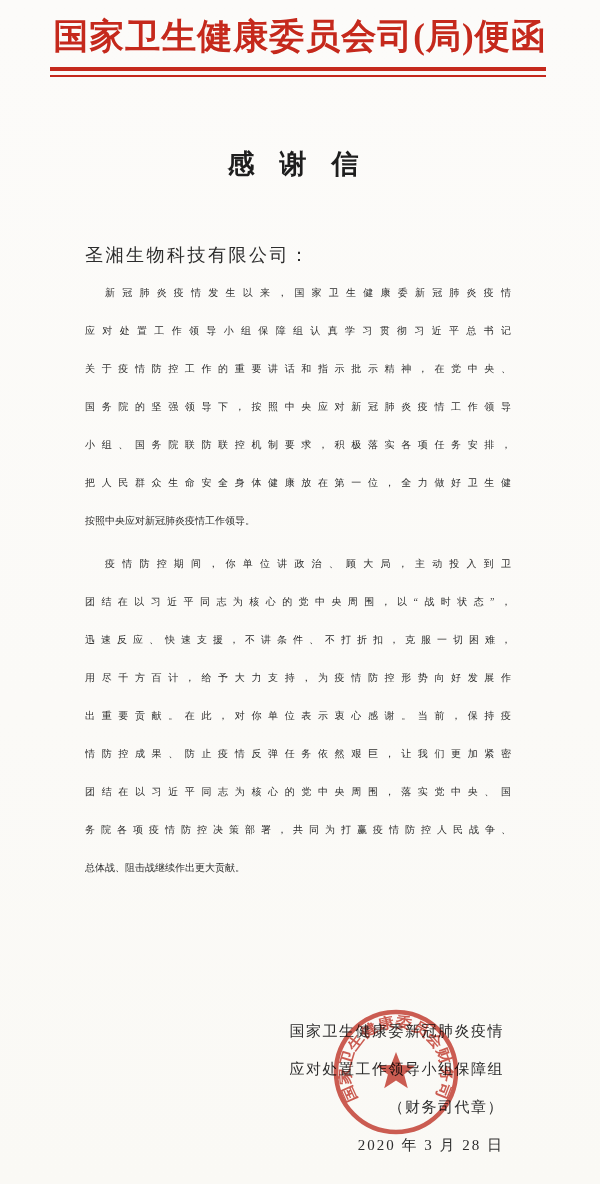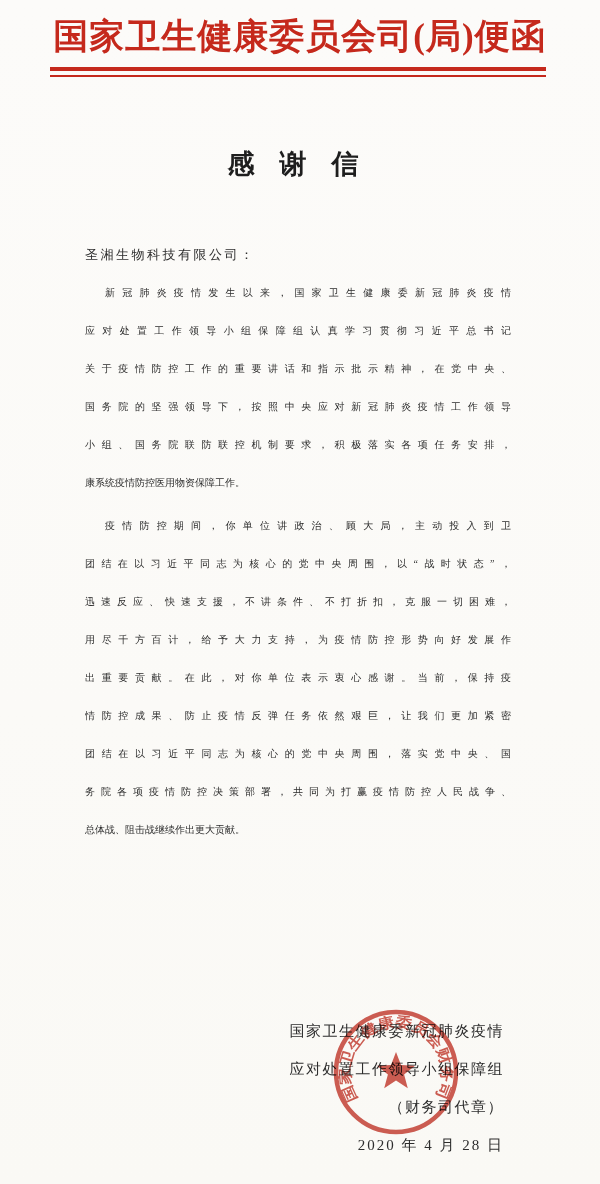--- a/index.html
+++ b/index.html
@@ -35,21 +35,21 @@
     font-size:27px;font-weight:bold;color:#1e1e1e;
     letter-spacing:25px;padding-left:11px;
     white-space:nowrap;
   }
   
   .letter-body{
     position:absolute;left:85px;top:236px;width:426px;
     color:#2d2d2d;
   }
   .salutation{
-    font-size:13px;letter-spacing:2.5px;line-height:38px;
+    font-size:18px;letter-spacing:2.5px;line-height:38px;
     white-space:nowrap;
   }
   .para{font-size:10px;}
   .para .line{
     line-height:38px;height:38px;
     text-align:justify;text-align-last:justify;
     overflow:hidden;white-space:nowrap;
   }
   .para .line:first-child{text-indent:2em;}
   .para .line.last{text-align-last:left;}
@@ -86,41 +86,42 @@
 
   <div class="letter-body">
     <div class="salutation">圣湘生物科技有限公司：</div>
 
     <div class="para para1">
         <div class="line">新冠肺炎疫情发生以来，国家卫生健康委新冠肺炎疫情</div>
         <div class="line">应对处置工作领导小组保障组认真学习贯彻习近平总书记</div>
         <div class="line">关于疫情防控工作的重要讲话和指示批示精神，在党中央、</div>
         <div class="line">国务院的坚强领导下，按照中央应对新冠肺炎疫情工作领导</div>
         <div class="line">小组、国务院联防联控机制要求，积极落实各项任务安排，</div>
-        <div class="line last">康系统疫情防控医用物资保障工作。</div>
+        <div class="line">把人民群众生命安全身体健康放在第一位，全力做好卫生健</div>
+        <div class="line last">按照中央应对新冠肺炎疫情工作领导。</div>
       </div>
 
     <div class="para para2">
         <div class="line">疫情防控期间，你单位讲政治、顾大局，主动投入到卫</div>
         <div class="line">团结在以习近平同志为核心的党中央周围，以“战时状态”，</div>
         <div class="line">迅速反应、快速支援，不讲条件、不打折扣，克服一切困难，</div>
         <div class="line">用尽千方百计，给予大力支持，为疫情防控形势向好发展作</div>
         <div class="line">出重要贡献。在此，对你单位表示衷心感谢。当前，保持疫</div>
         <div class="line">情防控成果、防止疫情反弹任务依然艰巨，让我们更加紧密</div>
         <div class="line">团结在以习近平同志为核心的党中央周围，落实党中央、国</div>
         <div class="line">务院各项疫情防控决策部署，共同为打赢疫情防控人民战争、</div>
         <div class="line last">总体战、阻击战继续作出更大贡献。</div>
       </div>
   </div>
 
   <div class="signature">
     <div class="sig-line">国家卫生健康委新冠肺炎疫情</div>
     <div class="sig-line">应对处置工作领导小组保障组</div>
     <div class="sig-line">（财务司代章）</div>
-    <div class="sig-line date">2020 年 4 月 28 日</div>
+    <div class="sig-line date">2020 年 3 月 28 日</div>
   </div>
 
   <svg class="stamp" viewBox="-65 -65 130 130" xmlns="http://www.w3.org/2000/svg">
     <circle cx="0" cy="0" r="60" fill="none" stroke="#c43a2e" stroke-width="4.5"></circle>
     <polygon fill="#c43a2e" points="0,-20 5,-6.9 19,-6.2 8.1,2.6 11.8,16.2 0,8.5 -11.8,16.2 -8.1,2.6 -19,-6.2 -5,-6.9"></polygon>
     <defs>
       <path id="seal-arc" d="M -38 27 A 46 46 0 1 1 38 27" fill="none"></path>
     </defs>
     <text fill="#c43a2e" font-size="14.5" font-weight="bold" font-family="Liberation Serif, DejaVu Serif, serif">
       <textPath href="#seal-arc" startOffset="0" textLength="197" lengthAdjust="spacingAndGlyphs">国家卫生健康委员会财务司</textPath>

